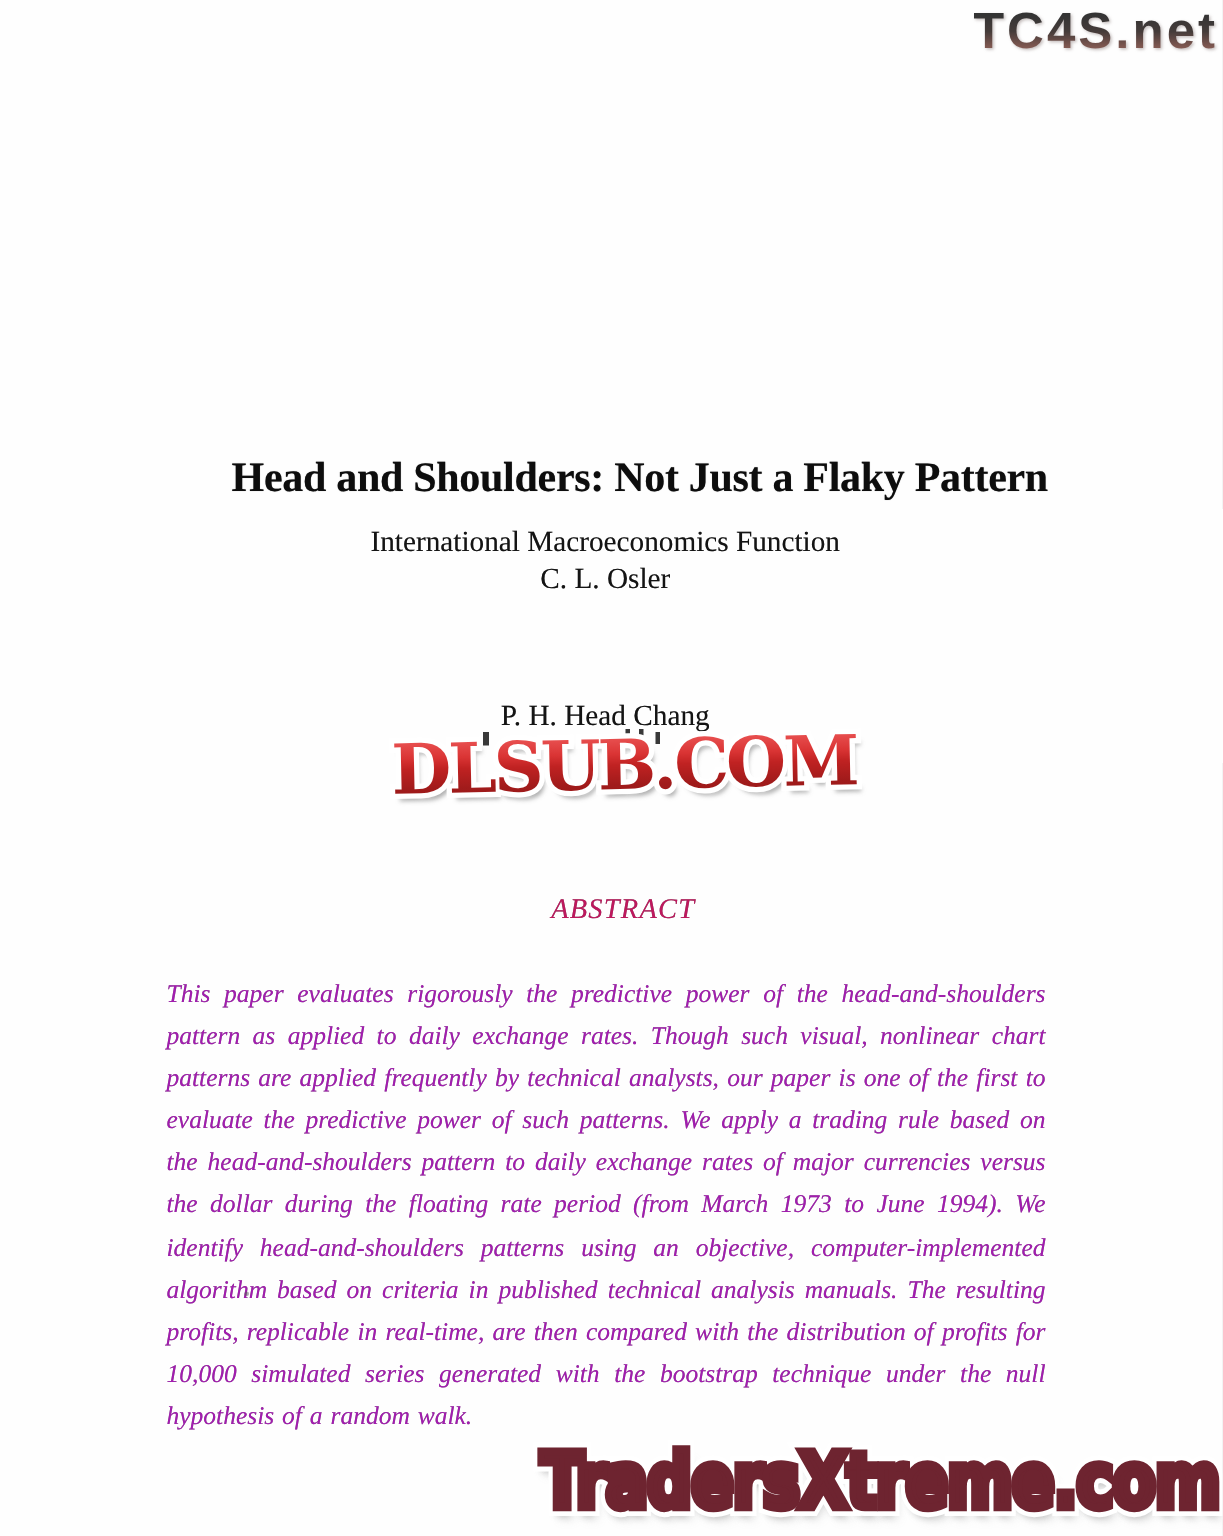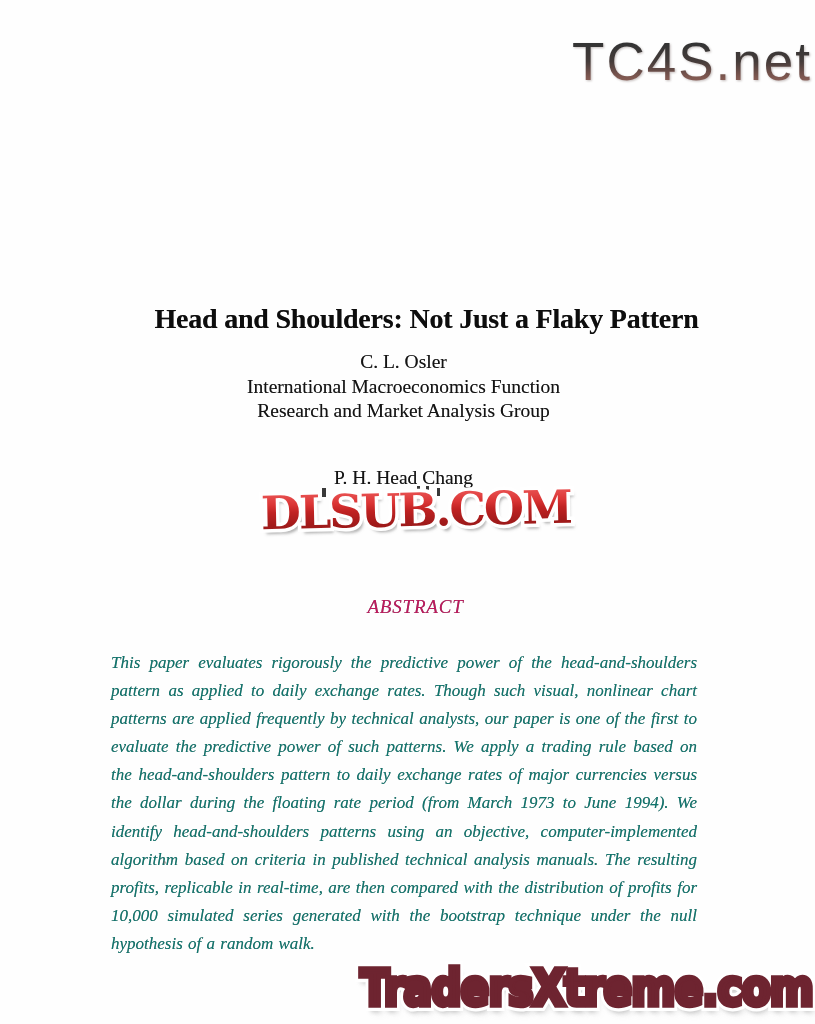--- a/index.html
+++ b/index.html
@@ -59,41 +59,40 @@
   }
   .abstract-text {
     position: absolute;
     left: 111px; top: 632px;
     width: 586px;
     font-style: italic;
     font-size: 17px;
     line-height: 28.1px;
     word-spacing: 0.06em;
     text-align: justify;
-    color: #0f766e;
+    color: #a21caf;
     text-shadow: 0 0 0.4px rgba(0,0,0,0.45);
   }
 
   
   .wm { position: absolute; line-height: 1; white-space: nowrap; }
   .wm::before, .wm::after {
     position: absolute; left: 0; top: 0;
     white-space: nowrap;
   }
   .wm .fill { position: relative; display: inline-block; }
 
   
   .wm-tc4s {
     top: 4px; right: 3px;
     font-family: "Liberation Sans", sans-serif;
-    font-weight: normal;
-    font-size: 53px;
+    font-weight: bold;
+    font-size: 34px;
     letter-spacing: 2px;
     filter: blur(0.35px) drop-shadow(1px 1px 1px rgba(90,70,65,0.35));
-    margin-top: 31px;
   }
   .wm-tc4s .fill {
     background: linear-gradient(180deg, #343434 18%, #453c3a 50%, #7c564f 78%, #9a6a61 100%);
     -webkit-background-clip: text;
     background-clip: text;
     color: transparent;
   }
 
   
   .wm-dlsub {
@@ -165,23 +164,22 @@
 
 <div class="page">
 
   <div class="wm wm-tc4s">
     <span class="fill">TC4S.net</span>
   </div>
 
   <h1 class="paper-title">Head and Shoulders: Not Just a Flaky Pattern</h1>
 
   <div class="author-block">
+    <div>International Macroeconomics Function</div>
     <div>C. L. Osler</div>
-    <div>International Macroeconomics Function</div>
-    <div>Research and Market Analysis Group</div>
   </div>
 
   <div class="author2">P. H. Head Chang</div>
 
   <div class="frag frag-1"></div>
   <div class="frag frag-2"></div>
   <div class="frag frag-3"></div>
   <div class="frag frag-4"></div>
 
   <div class="wm wm-dlsub" data-text="DLSUB.COM">

